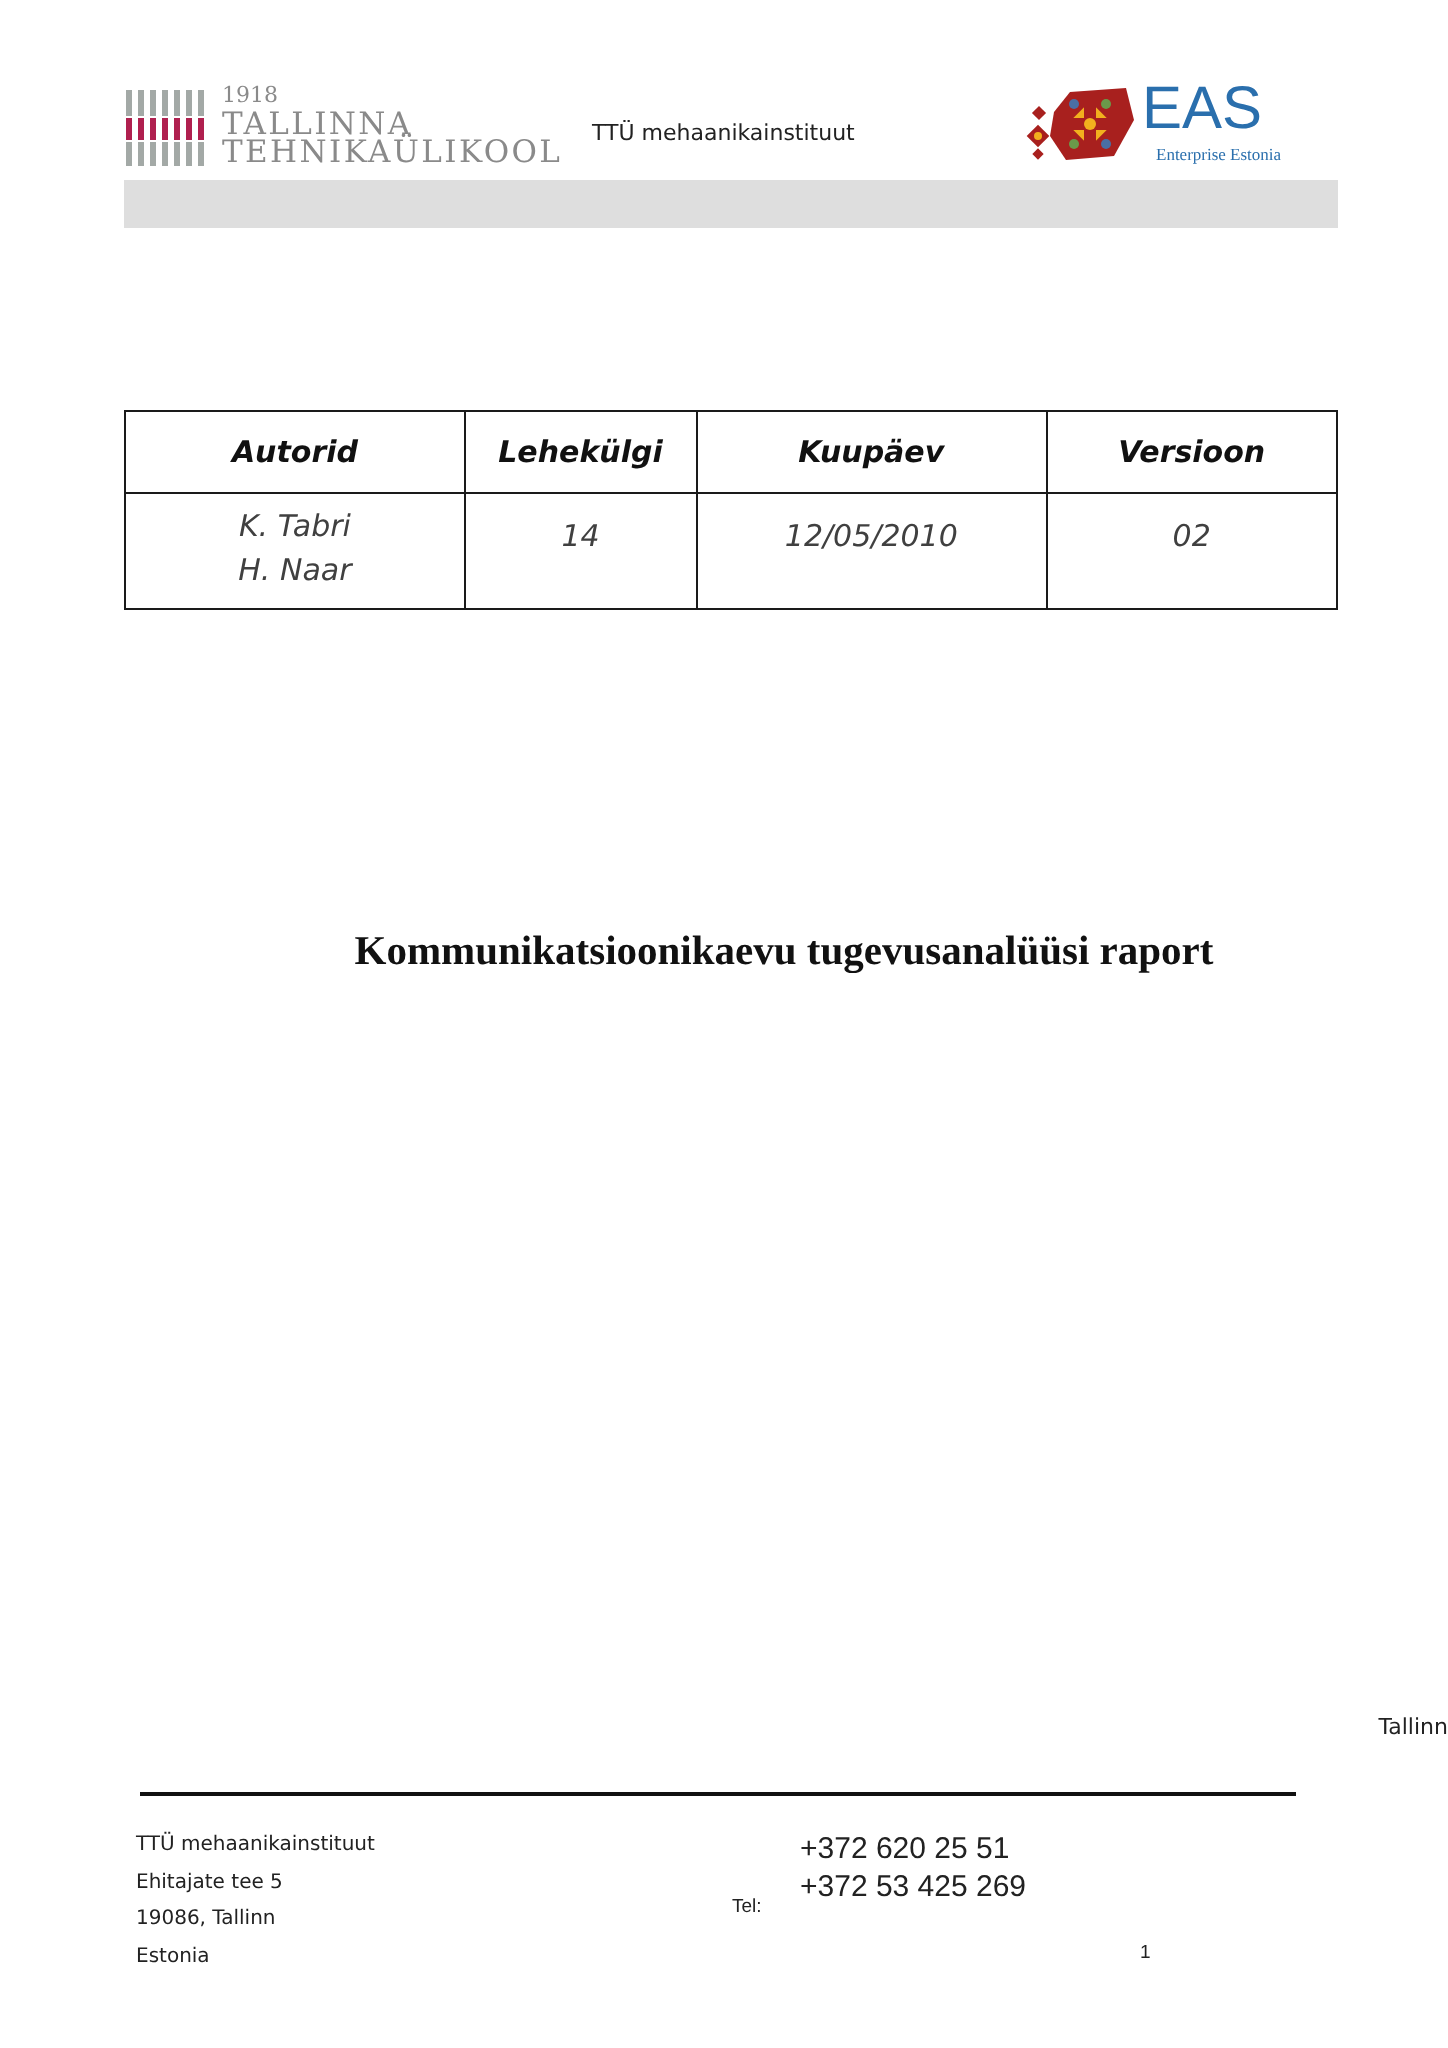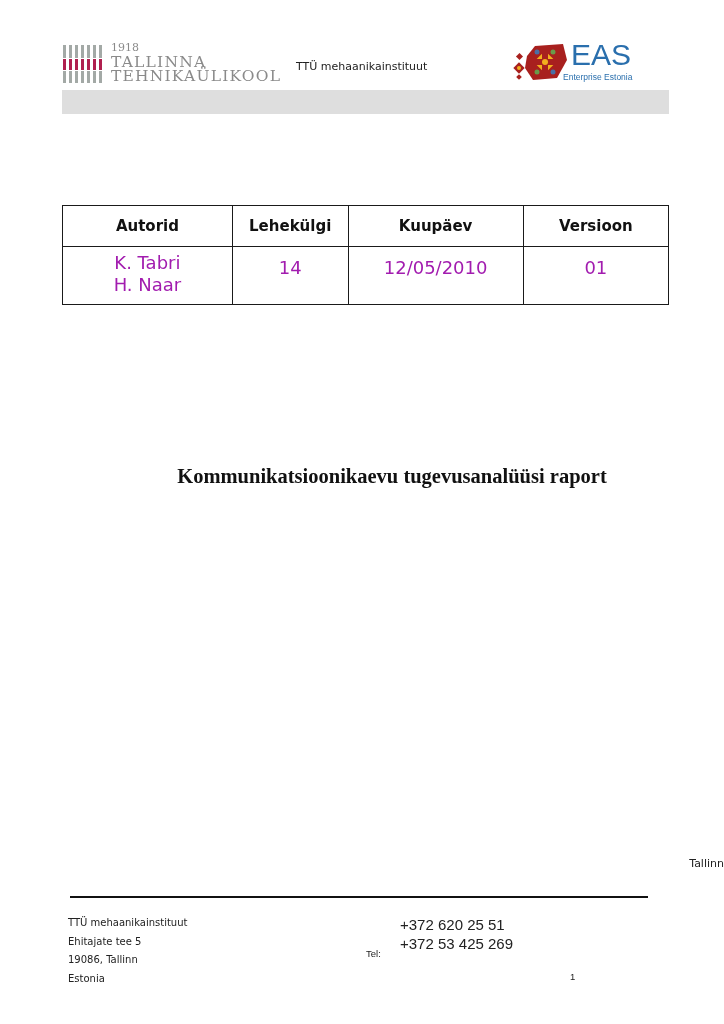--- a/index.html
+++ b/index.html
@@ -11,29 +11,29 @@
   .ttu-bars { position: absolute; left: 0; top: 3px; width: 40px; height: 38px; }
   .ttu-text { position: absolute; left: 48px; top: 0; font-family: "DejaVu Serif", serif; color: #8a8a8a; line-height: 1; }
   .ttu-year { font-size: 11px; display: block; margin-bottom: 2px; }
   .ttu-name { font-size: 15.5px; letter-spacing: 1.2px; display: block; line-height: 14px; }
 
   .header-center { left: 296px; top: 60px; font-family: "DejaVu Sans", sans-serif; font-size: 11px; color: #222; }
 
   .eas-logo { left: 513px; top: 42px; width: 140px; height: 42px; }
   .eas-emblem { position: absolute; left: 0; top: 0; width: 56px; height: 40px; }
   .eas-word { position: absolute; left: 58px; top: -4px; font-family: "Liberation Sans", sans-serif; font-size: 30px; color: #2a6fad; letter-spacing: 0px; font-weight: normal; }
-  .eas-sub { position: absolute; left: 50px; top: 30px; font-family: Liberation Sans, sans-serif; font-size: 8.5px; color: #2a6fad; }
+  .eas-sub { position: absolute; left: 65px; top: 30px; font-family: Liberation Serif, serif; font-size: 8.5px; color: #2a6fad; }
 
   .gray-bar { left: 62px; top: 90px; width: 607px; height: 24px; background: #dedede; }
 
   
   table.meta { position: absolute; left: 62px; top: 205px; width: 607px; border-collapse: collapse; font-family: "DejaVu Sans", sans-serif; }
   table.meta th, table.meta td { border: 1.6px solid #1a1a1a; text-align: center; padding: 0; }
-  table.meta th { height: 40px; font-size: 15px; font-weight: bold; color: #111; }
-  table.meta td { height: 47px; font-size: 18px; vertical-align: top; padding-top: 5px; color: #a21caf; line-height: 22px; }
+  table.meta th { height: 40px; font-size: 15px; font-weight: bold; color: #111; font-style: italic; }
+  table.meta td { height: 47px; font-size: 15px; vertical-align: top; padding-top: 5px; color: #404040; line-height: 22px; font-style: italic; }
   table.meta td.single { vertical-align: top; padding-top: 10px; }
   .c1 { width: 170px; } .c2 { width: 115px; } .c3 { width: 175px; } .c4 { width: 145px; }
 
   
   .doc-title { left: 0; width: 784px; top: 465px; text-align: center; font-family: "Liberation Serif", serif; font-weight: bold; font-size: 20.5px; color: #111; }
 
   
   .city { left: 0; width: 724px; top: 857px; text-align: right; font-family: "DejaVu Sans", sans-serif; font-size: 11px; color: #222; }
   .footer-line { left: 70px; top: 896px; width: 578px; height: 2px; background: #111; }
   .addr { left: 68px; top: 914px; font-family: "DejaVu Sans", sans-serif; font-size: 10px; color: #222; line-height: 18.5px; }
@@ -113,21 +113,21 @@
     </tr>
   </thead>
   <tbody>
     <tr>
       <td>
         <div>K. Tabri</div>
         <div>H. Naar</div>
       </td>
       <td class="single">14</td>
       <td class="single">12/05/2010</td>
-      <td class="single">01</td>
+      <td class="single">02</td>
     </tr>
   </tbody>
 </table>
 
 <div class="abs doc-title">Kommunikatsioonikaevu tugevusanalüüsi raport</div>
 
 <div class="abs city">Tallinn</div>
 <div class="abs footer-line"></div>
 
 <div class="abs addr">

